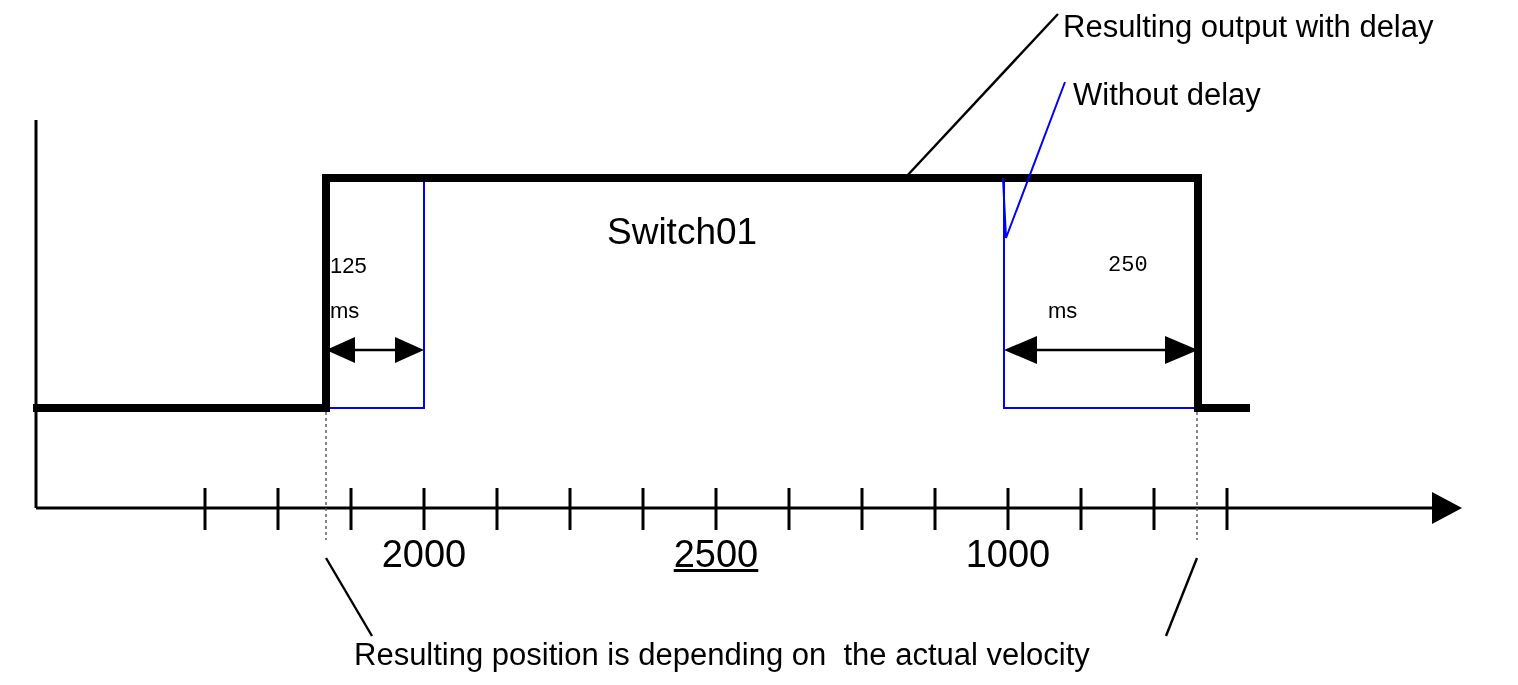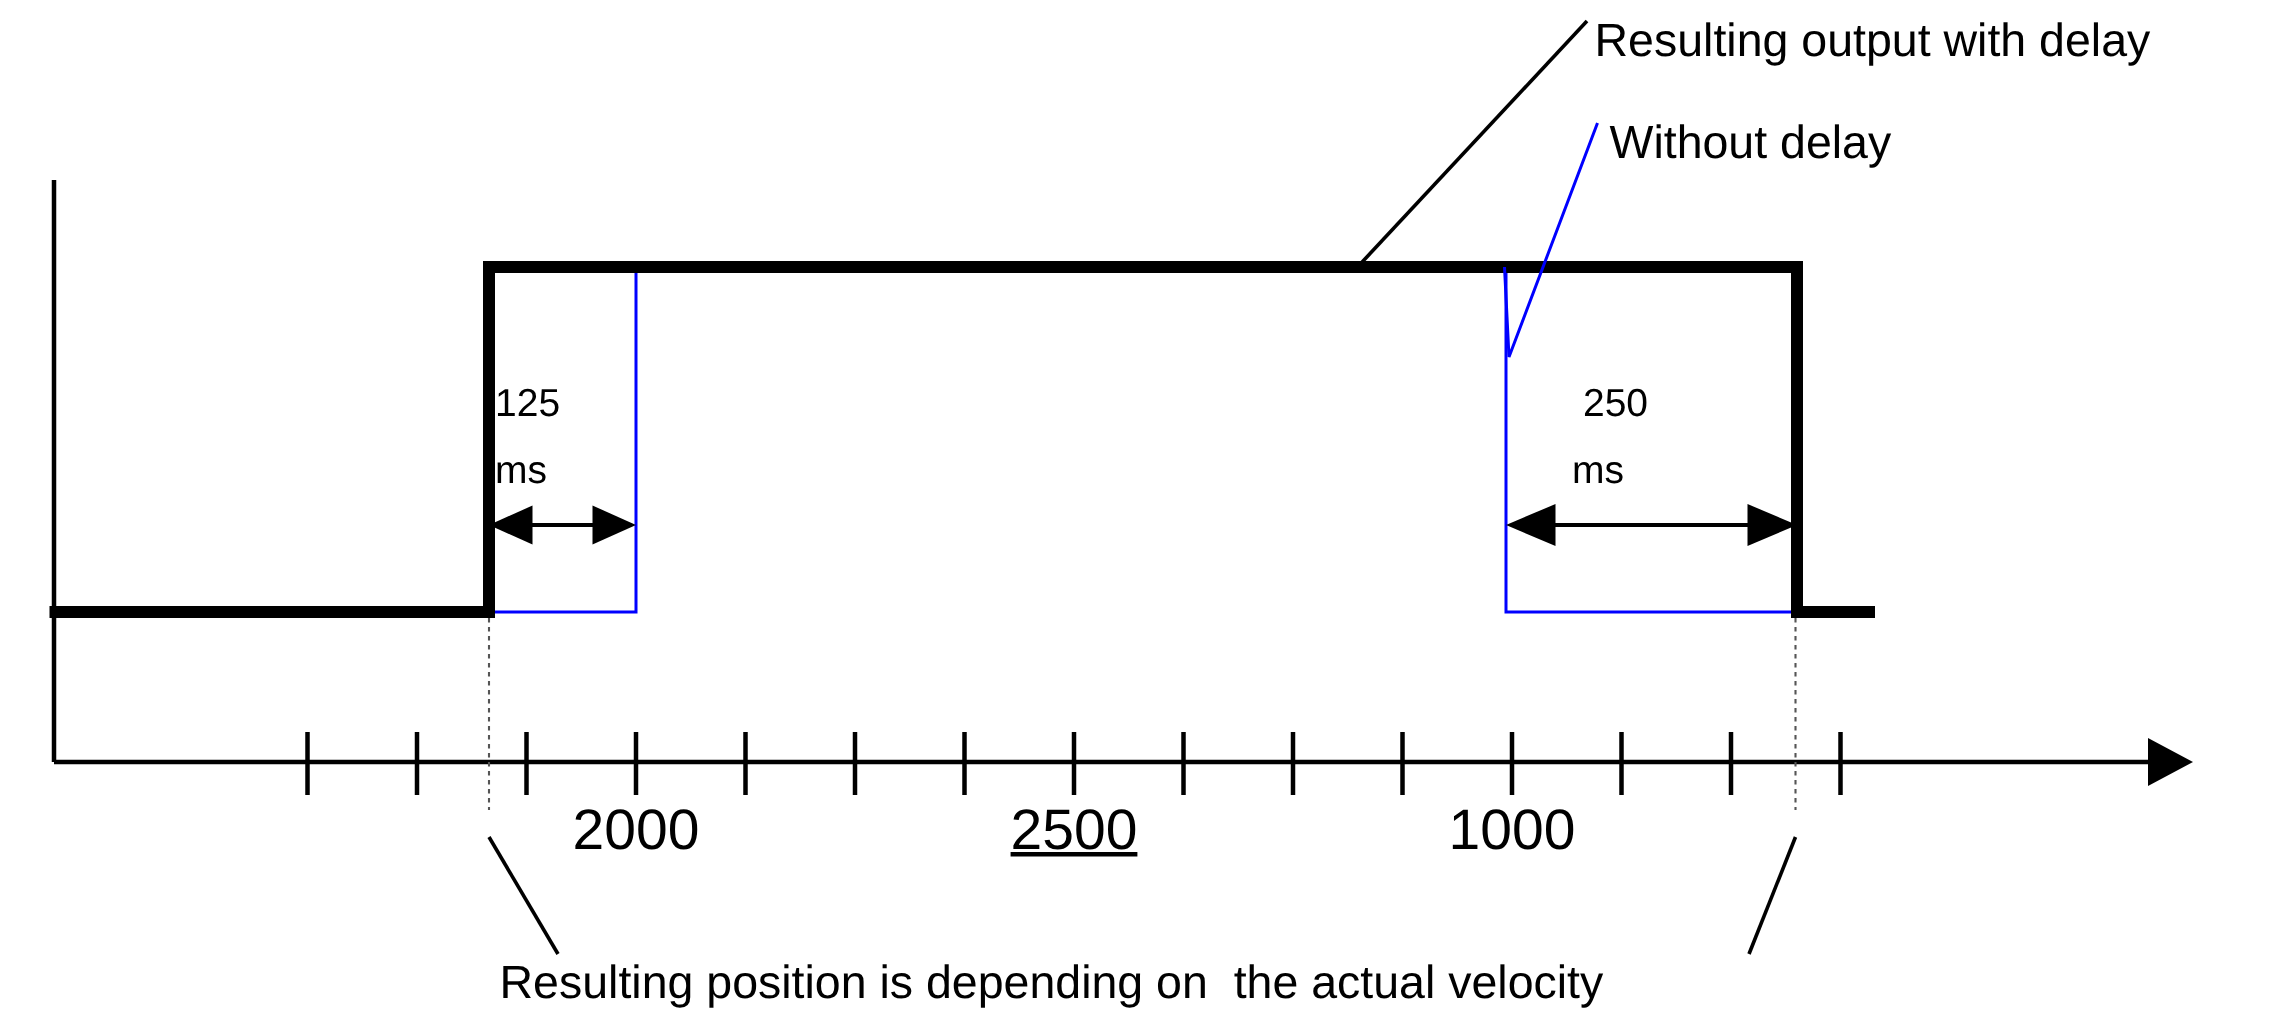--- a/index.html
+++ b/index.html
@@ -87,21 +87,21 @@
     line-height: 1;
   }
   .tick-label {
     font-size: 38px;
     text-align: center;
   }
   .signal-name-label {
     font-size: 37px;
   }
   .dimension-label {
-    font-size: 26px;
+    font-size: 22px;
     text-align: center;
   }
   .callout-label {
     font-size: 31px;
   }
   .footnote-label {
     font-size: 31px;
   }
 </style>
 </head>
@@ -162,25 +162,26 @@
       <line class="leader-line-black" x1="326" y1="558" x2="372" y2="636"></line>
       <line class="leader-line-black" x1="1197" y1="558" x2="1166" y2="636"></line>
     </g>
 
   </svg>
 
   <div class="diagram-text tick-label" style="left:374px; top:535px; width:100px;">2000</div>
   <div class="diagram-text tick-label" style="left:666px; top:535px; width:100px;text-decoration:underline;">2500</div>
   <div class="diagram-text tick-label" style="left:958px; top:535px; width:100px;">1000</div>
 
+  <div class="diagram-text signal-name-label" style="left:607px; top:213px;">Switch01</div>
 
   <div class="diagram-text dimension-label" style="left:330px; top:255px; width:90px; text-align:left;">125</div>
   <div class="diagram-text dimension-label" style="left:330px; top:300px; width:90px; text-align:left;">ms</div>
 
-  <div class="diagram-text dimension-label" style="left:1022px; top:255px; width:110px; text-align:center;">250</div>
+  <div class="diagram-text dimension-label" style="left:1108px; top:255px; width:110px; text-align:left;font-family:Liberation Mono, monospace;">250</div>
   <div class="diagram-text dimension-label" style="left:1048px; top:300px; width:110px; text-align:left;">ms</div>
 
   <div class="diagram-text callout-label" style="left:1063px; top:11px;">Resulting output with delay</div>
   <div class="diagram-text callout-label" style="left:1073px; top:79px;">Without delay</div>
 
-  <div class="diagram-text footnote-label" style="left:333px; top:639px;">Resulting position is depending on  the actual velocity</div>
+  <div class="diagram-text footnote-label" style="left:354px; top:639px;">Resulting position is depending on  the actual velocity</div>
 
 </div>
 
 </body></html>

